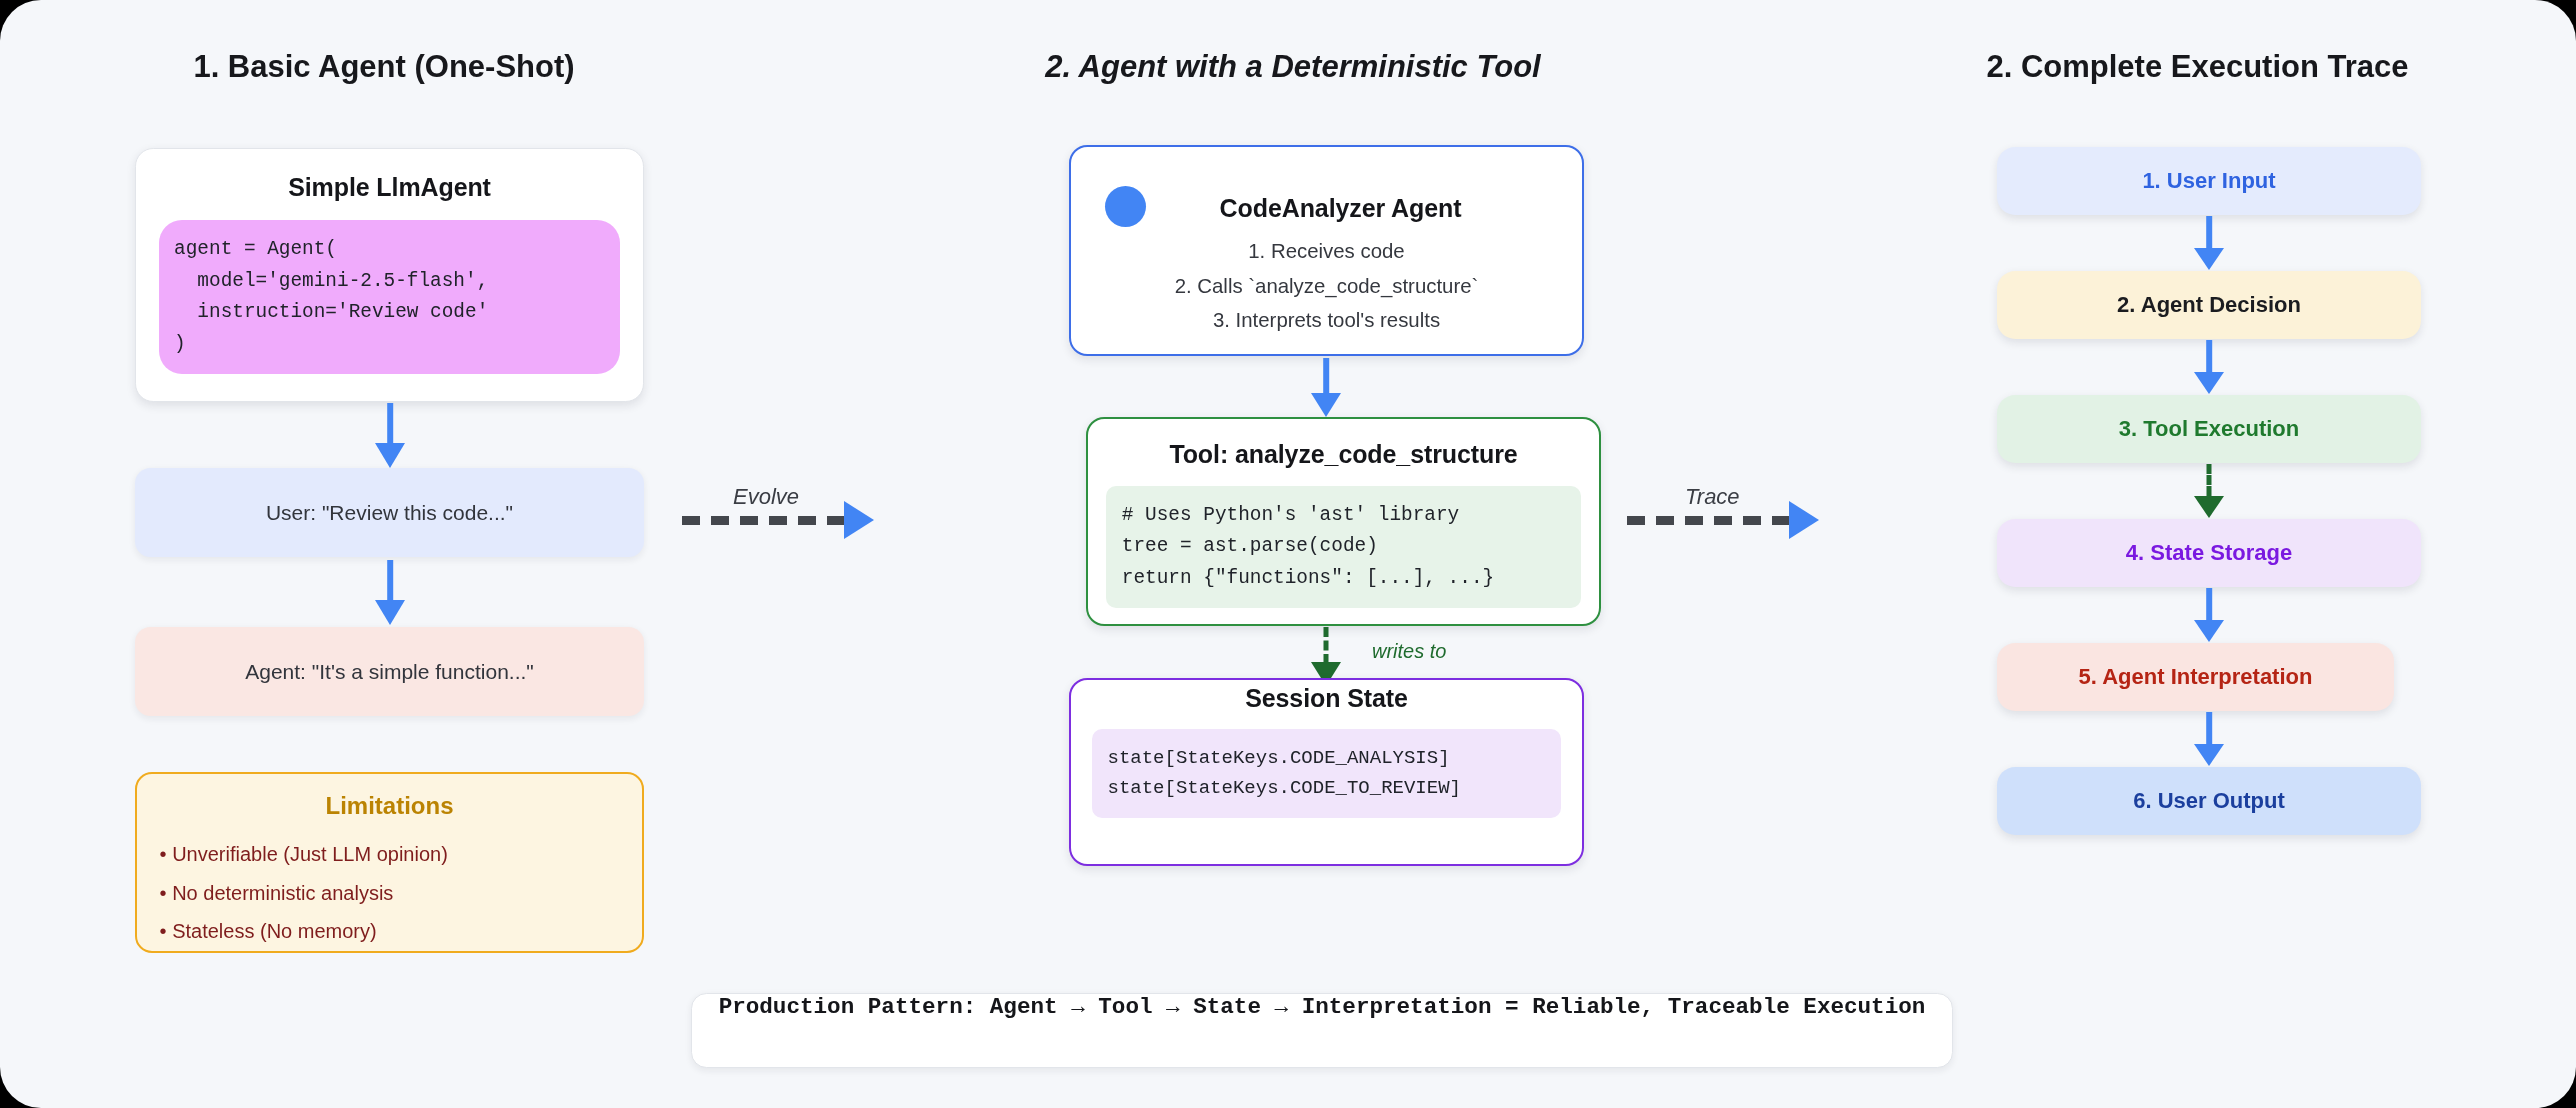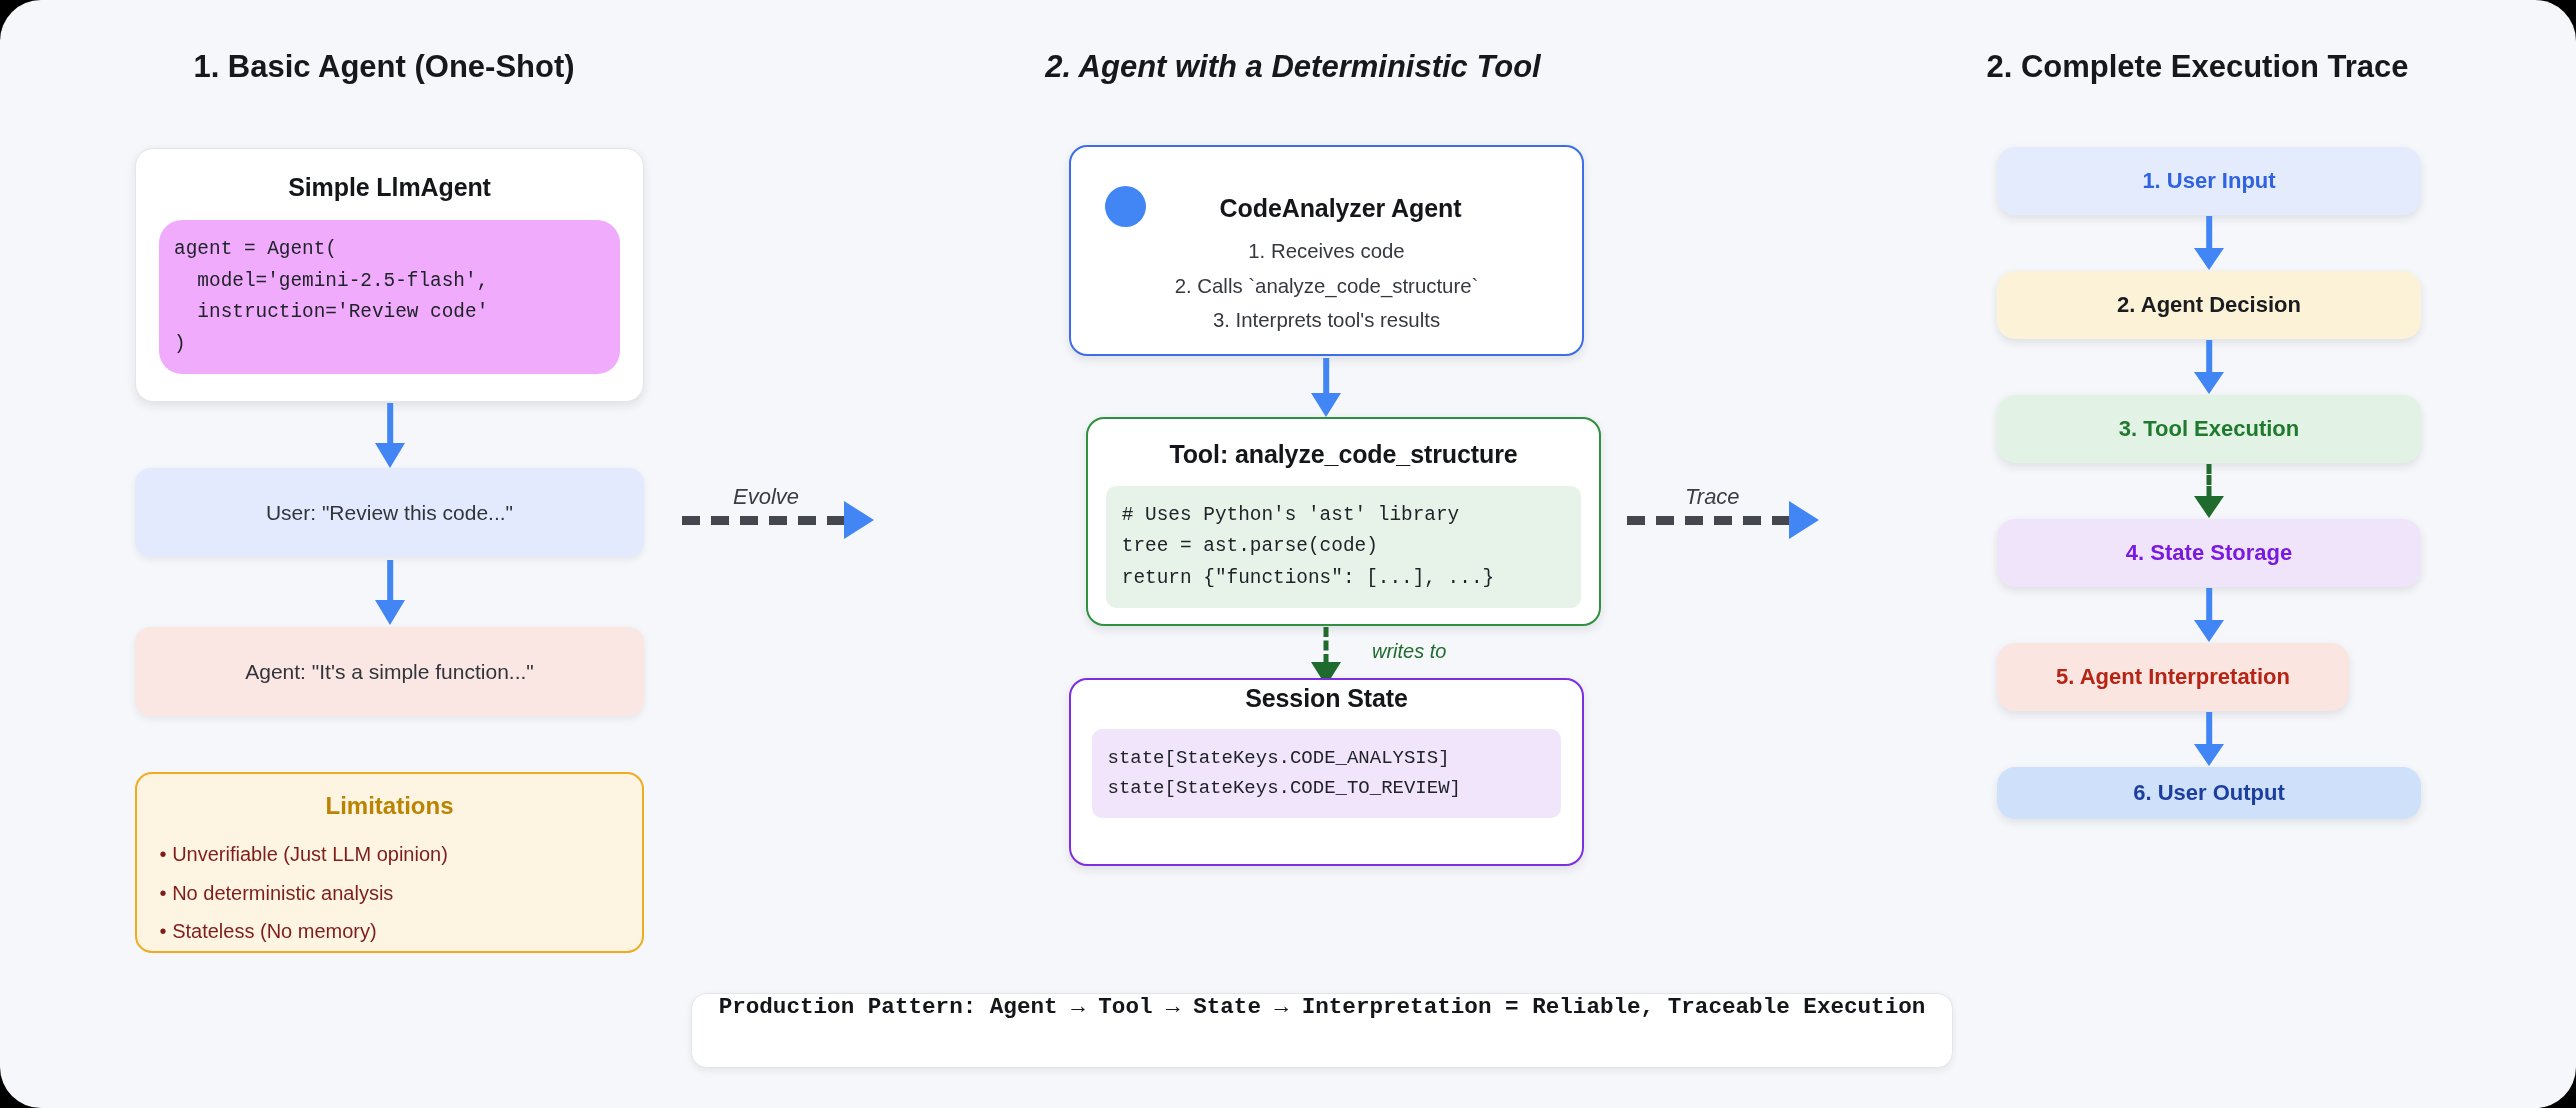--- a/index.html
+++ b/index.html
@@ -292,29 +292,29 @@
   </div>
 
   <div class="box step" style="left:1997px;top:519px;width:424px;height:68px;background:#f0e4fb;color:#7a19e0;">
     <span>4. State Storage</span>
   </div>
   <div class="arrow-v" style="left:2181px;top:588px;width:56px;height:54px;">
     <div class="shaft" style="height:32px;background:#4285f4;"></div>
     <div class="head" style="border-top:22.6px solid #4285f4;"></div>
   </div>
 
-  <div class="box step" style="left:1997px;top:643px;width:352px;height:68px;background:#fae5e1;color:#b52414;justify-content:center;">
+  <div class="box step" style="left:1997px;top:643px;width:397px;height:68px;background:#fae5e1;color:#b52414;justify-content:center;">
     <span>5. Agent Interpretation</span>
   </div>
   <div class="arrow-v" style="left:2181px;top:712px;width:56px;height:54px;">
     <div class="shaft" style="height:32px;background:#4285f4;"></div>
     <div class="head" style="border-top:22.6px solid #4285f4;"></div>
   </div>
 
-  <div class="box step" style="left:1997px;top:767px;width:424px;height:52px;background:#cfe0fb;color:#1b3f9e;">
+  <div class="box step" style="left:1997px;top:767px;width:424px;height:68px;background:#cfe0fb;color:#1b3f9e;">
     <span>6. User Output</span>
   </div>
 
   <div class="box" id="footer" style="left:691px;top:993px;width:1262px;height:75px;">
     <span>Production Pattern: Agent → Tool → State → Interpretation = Reliable, Traceable Execution</span>
   </div>
 
 </div>
 
 

